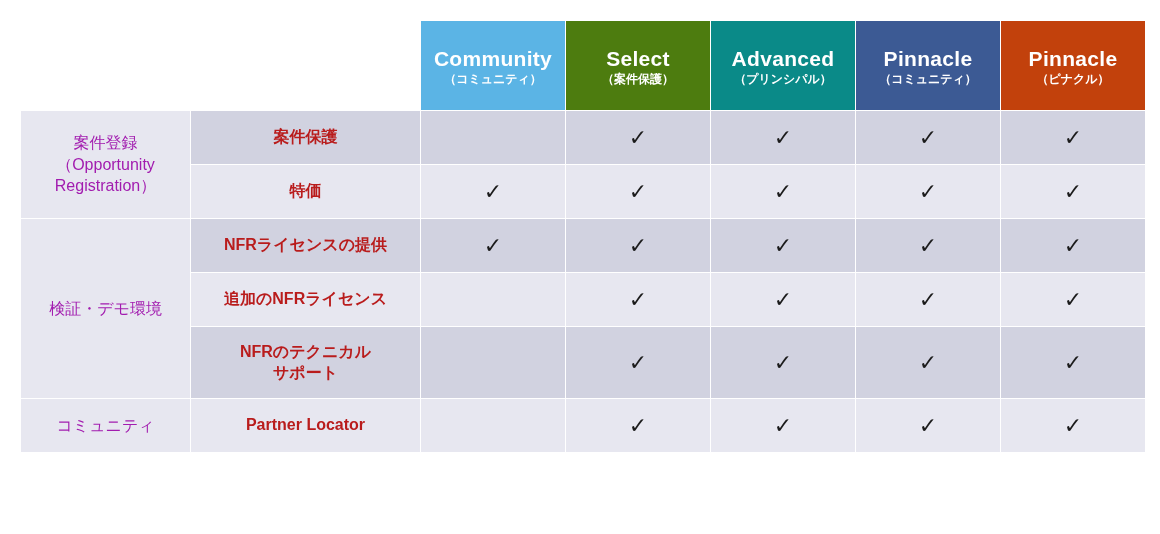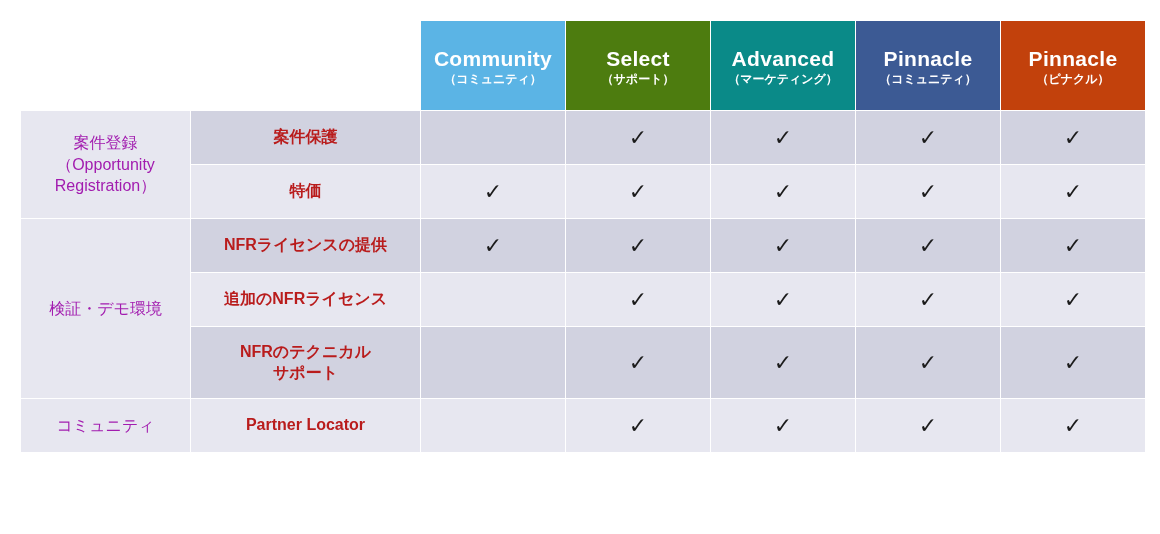--- a/index.html
+++ b/index.html
@@ -91,25 +91,25 @@
     <thead>
       <tr>
         <th class="corner-blank" style="width:170px"></th>
         <th class="corner-blank" style="width:230px"></th>
         <th class="tier-header th-community">
           <div class="tier-title">Community</div>
           <div class="tier-sub">（コミュニティ）</div>
         </th>
         <th class="tier-header th-select">
           <div class="tier-title">Select</div>
-          <div class="tier-sub">（サポート）</div>
+          <div class="tier-sub">（案件保護）</div>
         </th>
         <th class="tier-header th-advanced">
           <div class="tier-title">Advanced</div>
-          <div class="tier-sub">（マーケティング）</div>
+          <div class="tier-sub">（プリンシパル）</div>
         </th>
         <th class="tier-header th-principal">
           <div class="tier-title">Pinnacle</div>
           <div class="tier-sub">（コミュニティ）</div>
         </th>
         <th class="tier-header th-pinnacle">
           <div class="tier-title">Pinnacle</div>
           <div class="tier-sub">（ピナクル）</div>
         </th>
       </tr>

